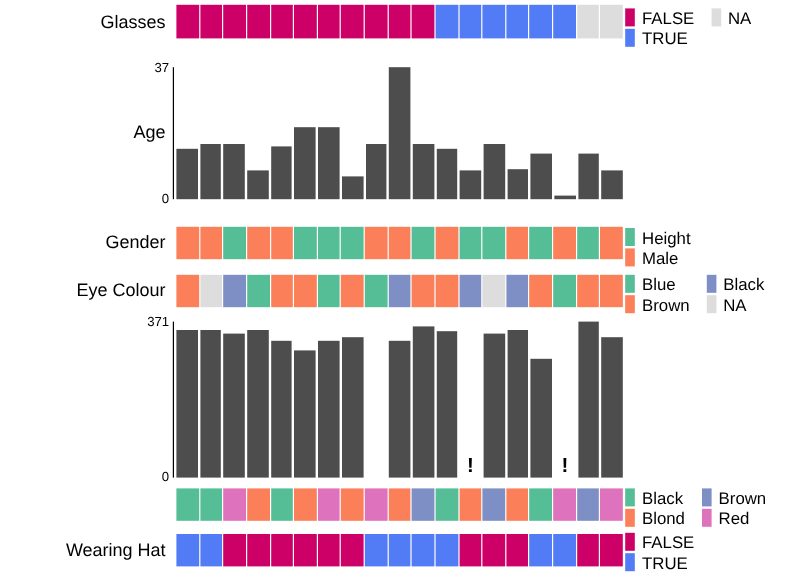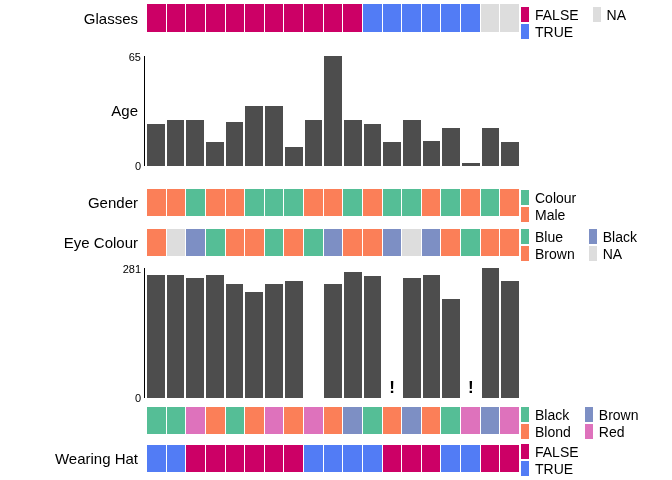--- a/index.html
+++ b/index.html
@@ -166,21 +166,21 @@
             <span>TRUE</span>
           </div></div><span class="legend-gap"></span><div class="legend-col"><div class="legend-item">
             <span class="swatch" style="background: rgb(221, 221, 221);"></span>
             <span>NA</span>
           </div></div></div>
   </div>
 
   <div class="panel" id="panel-age" style="top:56px; height:110px;">
     <div class="row-label" style="top:46px;">Age</div>
     <div class="axis-line" style="top:0; height:110px;">
-      <span class="axis-tick-top">65</span>
+      <span class="axis-tick-top">37</span>
       <span class="axis-tick-bot">0</span>
     </div>
     <div class="plot-area" style="top:0; height:110px;">
       <div class="bars" id="bars-age">
           <div class="barslot">
             <div class="bar" title="Age #1: 31" style="background: rgb(77, 77, 77); height: 37.8049%;"></div>
           </div>
           <div class="barslot">
             <div class="bar" title="Age #2: 34" style="background: rgb(77, 77, 77); height: 41.4634%;"></div>
           </div>
@@ -259,21 +259,21 @@
           <div class="tile" title="Gender #14: Female" style="background: rgb(85, 190, 150);"></div>
           <div class="tile" title="Gender #15: Male" style="background: rgb(251, 127, 88);"></div>
           <div class="tile" title="Gender #16: Female" style="background: rgb(85, 190, 150);"></div>
           <div class="tile" title="Gender #17: Male" style="background: rgb(251, 127, 88);"></div>
           <div class="tile" title="Gender #18: Female" style="background: rgb(85, 190, 150);"></div>
           <div class="tile" title="Gender #19: Male" style="background: rgb(251, 127, 88);"></div>
         </div>
     </div>
     <div class="legend" style="top:0px;" id="legend-gender"><div class="legend-col"><div class="legend-item">
             <span class="swatch" style="background: rgb(85, 190, 150);"></span>
-            <span>Colour</span>
+            <span>Height</span>
           </div><div class="legend-item">
             <span class="swatch" style="background: rgb(251, 127, 88);"></span>
             <span>Male</span>
           </div></div></div>
   </div>
 
   <div class="panel" id="panel-eye" style="top:229px; height:27px;">
     <div class="row-label" style="top:5px;">Eye Colour</div>
     <div class="plot-area" style="top:0; height:27px;">
       <div class="tiles" id="tiles-eye">
@@ -308,21 +308,21 @@
             <span class="swatch" style="background: rgb(125, 143, 196);"></span>
             <span>Black</span>
           </div><div class="legend-item">
             <span class="swatch" style="background: rgb(221, 221, 221);"></span>
             <span>NA</span>
           </div></div></div>
   </div>
 
   <div class="panel" id="panel-height" style="top:268px; height:130px;">
     <div class="axis-line" style="top:0; height:130px;">
-      <span class="axis-tick-top">281</span>
+      <span class="axis-tick-top">371</span>
       <span class="axis-tick-bot">0</span>
     </div>
     <div class="plot-area" style="top:0; height:130px;">
       <div class="bars" id="bars-height">
           <div class="barslot">
             <div class="bar" title="Height #1: 186" style="background: rgb(77, 77, 77); height: 94.898%;"></div>
           </div>
           <div class="barslot">
             <div class="bar" title="Height #2: 186" style="background: rgb(77, 77, 77); height: 94.898%;"></div>
           </div>

